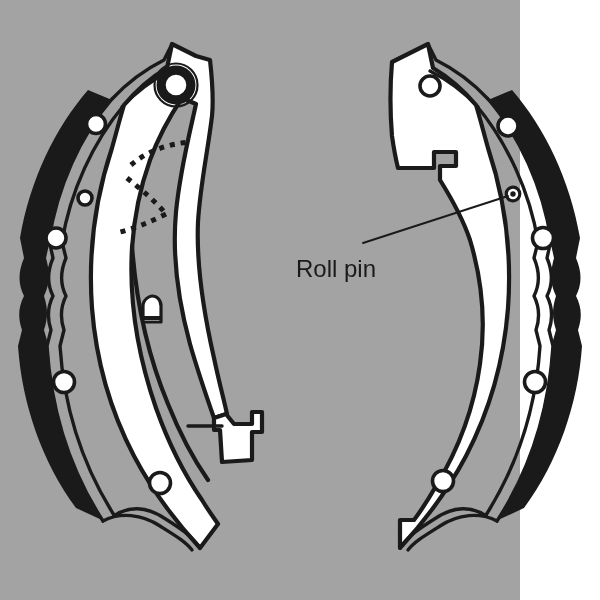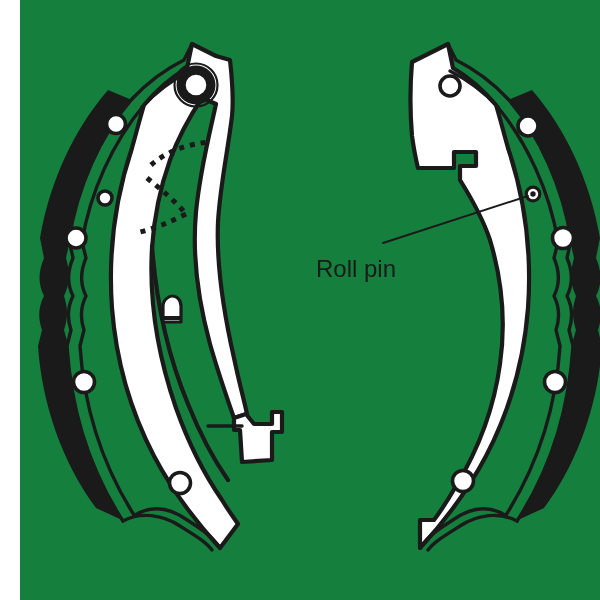--- a/index.html
+++ b/index.html
@@ -8,24 +8,23 @@
     background: #ffffff;
   }
   body {
     width: 600px;
     height: 600px;
     font-family: "Liberation Sans", sans-serif;
     overflow: hidden;
   }
   #figure-root {
     position: relative;
-    width: 580px;
+    width: 520px;
     height: 600px;
-    background: #15803d;
-    margin-left: 20px;
+    background: #a3a3a3;
   }
   svg#drawing {
     display: block;
     width: 600px;
     height: 600px;
   }
   .lining {
     fill: #1a1a1a;
     stroke: none;
   }

